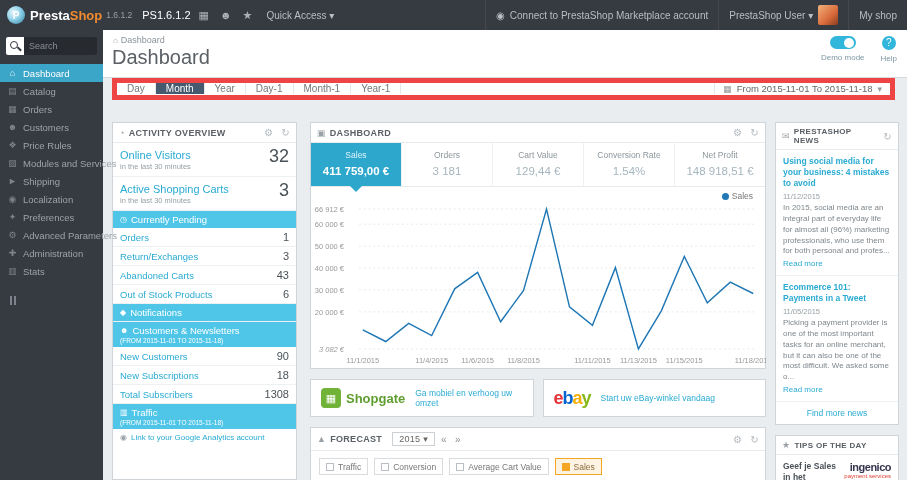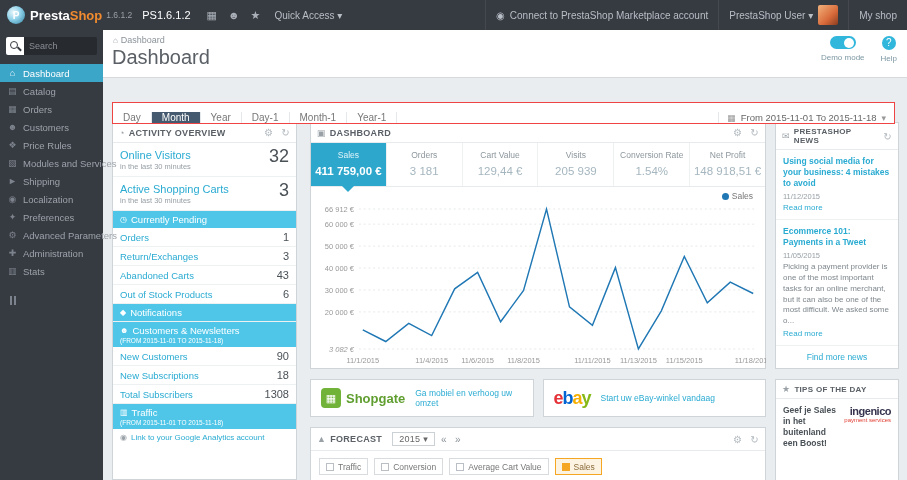--- a/index.html
+++ b/index.html
@@ -5,21 +5,21 @@
   *{margin:0;padding:0;box-sizing:border-box}
   html,body{width:907px;height:480px}
   body{position:relative;overflow:hidden;background:#eaedef;font-family:"Liberation Sans",sans-serif}
 
   
   .topbar{position:absolute;top:0;left:0;right:0;height:30px;background:#363a41;display:flex;align-items:center;color:#b8bec6;font-size:11px;z-index:20}
   .logo-mark{width:18px;height:18px;border-radius:50%;background:radial-gradient(circle at 35% 35%,#e8f7fb,#8ed0e8 45%,#2e7f9f);margin:0 5px 0 7px;display:flex;align-items:center;justify-content:center;color:#fff;font-weight:bold;font-size:10px}
   .brand{font-size:13px;color:#fff;font-weight:bold}
   .brand .shop{color:#f08b2f;font-weight:bold}
   .version{font-size:8.5px;color:#9aa0a8;margin:0 10px 0 4px}
-  .shopname{color:#fff;margin-right:16px;font-size:11px}
+  .shopname{color:#fff;margin-right:8px;font-size:11px}
   .tb-ic{font-size:11px;color:#aab0b8;margin-right:11px;cursor:pointer}
   .quick{color:#b8bec6;font-size:10px;cursor:pointer;margin-left:3px}
   .tb-right{margin-left:auto;display:flex;align-items:stretch;height:100%}
   .tb-cell{display:flex;align-items:center;padding:0 10px;border-left:1px solid #45494f;font-size:10px;color:#b8bec6;cursor:pointer;gap:5px}
   .avatar{width:20px;height:20px;background:linear-gradient(135deg,#f2b27c,#d86a3a 60%,#8a3c20);border-radius:2px}
 
   
   .sidebar{position:absolute;top:30px;left:0;bottom:0;width:103px;background:#363a41;z-index:10}
   .sb-search{margin:7px 6px 9px;display:flex;height:18px}
   .mag{position:relative;width:18px;background:#fff;border-radius:2px 0 0 2px}
@@ -39,21 +39,21 @@
   .breadcrumb{font-size:9px;color:#8b9399;padding:5px 0 0 10px;display:flex;align-items:center;gap:3px}
   .breadcrumb .ic{font-size:8px;color:#9aa2a8}
   .page-title{font-size:20px;color:#5a6066;font-weight:normal;padding:1px 0 0 9px}
   .cheader-right{position:absolute;right:10px;top:6px;display:flex;gap:16px;text-align:center}
   .toggle{width:26px;height:13px;border-radius:7px;background:#31b6dc;position:relative;margin:0 auto;cursor:pointer}
   .toggle::after{content:"";position:absolute;right:1.5px;top:1.5px;width:10px;height:10px;border-radius:50%;background:#fff}
   .hlabel{font-size:8px;color:#7d98a3;margin-top:4px}
   .help-circle{width:14px;height:14px;border-radius:50%;background:#31b6dc;color:#fff;font-size:10px;line-height:14px;margin:0 auto;cursor:pointer}
 
   
-  .filterbar{position:absolute;left:112px;top:102px;width:783px;height:22px;background:#fff;border:1px solid #ef4444;display:flex;align-items:flex-end;z-index:4}
+  .filterbar{position:absolute;left:112px;top:78px;width:783px;height:22px;background:#fff;border:5px solid #ef4444;display:flex;align-items:flex-start;z-index:4}
   .fbtn{font-size:10px;color:#777;padding:0 10px;border-right:1px solid #e6e9eb;display:flex;align-items:center;cursor:pointer}
   .fbtn.active{background:#455a6e;color:#fff}
   .daterange{margin-left:auto;display:flex;align-items:center;font-size:9.5px;color:#666;border-left:1px solid #e6e9eb;padding:0 8px;gap:5px;cursor:pointer}
   .daterange .ic{color:#999;font-size:9px}
 
   
   .col-left{position:absolute;left:112px;top:122px;width:185px;bottom:0;overflow:hidden}
   .col-mid{position:absolute;left:310px;top:122px;width:456px;bottom:0;overflow:hidden}
   .col-right{position:absolute;left:775px;top:122px;width:124px;bottom:0;overflow:hidden}
   .panel{background:#fff;border:1px solid #cfd4d8}
@@ -92,21 +92,21 @@
   .kpi.active .k-lbl{color:#dff4fa}
   .kpi.active .k-val{color:#fff;font-weight:bold}
   .kpi.active::after{content:"";position:absolute;left:50%;bottom:-6px;margin-left:-6px;border:6px solid transparent;border-top-color:#2da7cc;border-bottom:none;z-index:3}
 
   
   .chart-area{position:relative;padding:16px 8px 0 4px}
   .legend{position:absolute;top:4px;right:12px;font-size:8.5px;color:#777;display:flex;align-items:center;gap:3px}
   .legend .dot{width:7px;height:7px;border-radius:50%;background:#1f77b4;display:inline-block}
   .chart-inner{position:relative;height:150px}
   .ylabels{position:absolute;left:0;top:0;width:40px;height:150px}
-  .ytick{position:absolute;right:1px;font-size:7.5px;color:#999;white-space:nowrap}
+  .ytick{position:absolute;right:11px;font-size:7.5px;color:#999;white-space:nowrap}
   .plot{margin-left:44px;height:150px}
   .plot svg{width:100%;height:150px;display:block}
   .grid{stroke:#e4e7e9;stroke-width:1;stroke-dasharray:2,3}
   .series{fill:none;stroke:#1f77b4;stroke-width:1.5}
   .xlabels{position:relative;margin-left:44px;height:15px}
   .xtick{position:absolute;transform:translateX(-50%);top:3px;font-size:7.5px;color:#999;white-space:nowrap}
 
   
   .mod-row{display:flex;gap:9px;margin-top:10px}
   .mod{flex:1;background:#fff;border:1px solid #cfd4d8;height:38px;display:flex;align-items:center;padding:0 10px;gap:10px}
@@ -356,24 +356,20 @@
           <div class="k-lbl">Sales</div>
           <div class="k-val">411 759,00 €</div>
         </div>
       <div class="kpi">
           <div class="k-lbl">Orders</div>
           <div class="k-val">3 181</div>
         </div>
       <div class="kpi">
           <div class="k-lbl">Cart Value</div>
           <div class="k-val">129,44 €</div>
-        </div>
-      <div class="kpi">
-          <div class="k-lbl">Visits</div>
-          <div class="k-val">205 939</div>
         </div>
       <div class="kpi">
           <div class="k-lbl">Conversion Rate</div>
           <div class="k-val">1.54%</div>
         </div>
       <div class="kpi">
           <div class="k-lbl">Net Profit</div>
           <div class="k-val">148 918,51 €</div>
         </div>
     </div>
@@ -468,20 +464,21 @@
   <div class="panel">
     <div class="panel-hd">
       <span class="ph-ic">✉</span>
       <span style="font-size:8px">PRESTASHOP NEWS</span>
       <span class="sp"></span>
       <span class="tool">↻</span>
     </div>
     <div class="news-article">
       <div class="na-title">Using social media for your business: 4 mistakes to avoid</div>
       <div class="na-date">11/12/2015</div>
+      <div class="na-text">In 2015, social media are an integral part of everyday life for almost all (96%) marketing professionals, who use them for both personal and profes...</div>
       <div class="read-more">Read more</div>
     </div>
     <div class="news-article">
       <div class="na-title">Ecommerce 101: Payments in a Tweet</div>
       <div class="na-date">11/05/2015</div>
       <div class="na-text">Picking a payment provider is one of the most important tasks for an online merchant, but it can also be one of the most difficult. We asked some o...</div>
       <div class="read-more">Read more</div>
     </div>
     <div class="find-more">Find more news</div>
   </div>

